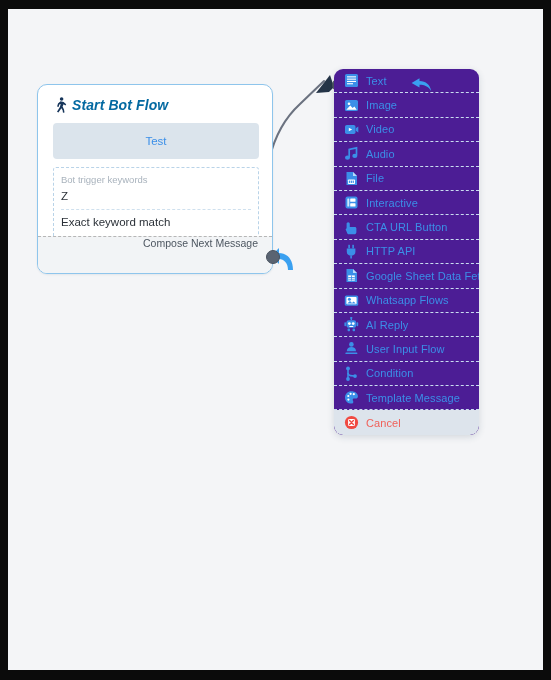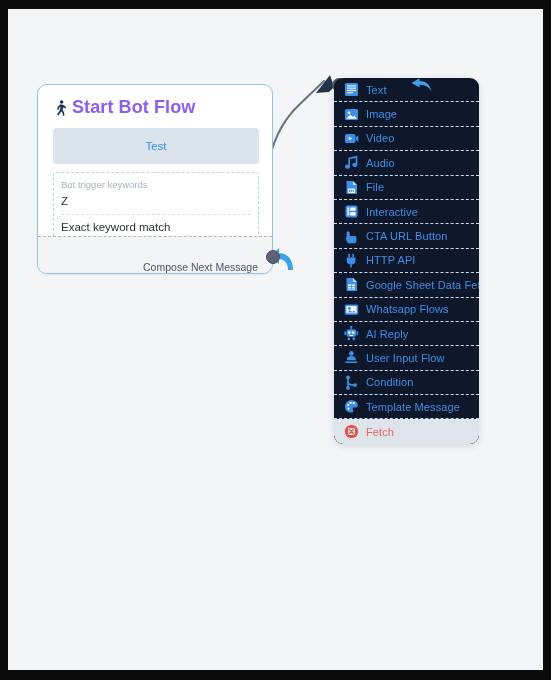--- a/index.html
+++ b/index.html
@@ -30,22 +30,23 @@
     border-radius:10px;
     box-sizing:border-box;
     box-shadow:0 1px 2px rgba(30,60,90,.08);
   }
   #node-header{
     display:flex;align-items:center;gap:5px;
     padding:12px 14px 4px 16px;
   }
   .run-icon{width:13px;height:16px;flex:0 0 auto;}
   #node-title{
-    font-size:18px;font-weight:bold;color:#8b5cf6;
+    font-size:14px;font-weight:bold;color:#0369a1;
     letter-spacing:.1px;
+    font-style:italic;
   }
   #test-btn{
     margin:6px 13px 0 15px;
     height:36px;
     background:#dbe4ec;
     border-radius:4px;
     display:flex;align-items:center;justify-content:center;
     color:#3b8fe8;font-size:11.5px;
     cursor:pointer;
   }
@@ -62,42 +63,42 @@
   .field-value{
     font-size:11.5px;color:#2b3138;line-height:16px;
     padding-bottom:3px;
   }
   .field-sep{height:1px;border-top:1px dashed #cfe0ee;margin:2px 0 3px 0;}
   #node-footer{
     position:absolute;left:0;right:0;bottom:0;height:37px;
     background:#f2f4f6;
     border-top:1px dashed #b6b6b6;
     border-radius:0 0 9px 9px;
-    display:flex;align-items:flex-end;justify-content:flex-end;
+    display:flex;align-items:flex-start;justify-content:flex-end;
     padding-right:14px;box-sizing:border-box;
   }
   #compose-label{font-size:10.5px;color:#4d5660;}
 
   
   .port{
     position:absolute;width:14px;height:14px;border-radius:50%;
     background:#5a6472;border:1px solid #49525e;
     box-sizing:border-box;
   }
   #port-out{left:258px;top:241px;}
   #port-in{left:324px;top:69px;background:#4a5260;}
 
   
   #wires{position:absolute;left:0;top:0;width:535px;height:661px;pointer-events:none;}
 
   
   #menu{
-    position:absolute;left:326px;top:69px;
+    position:absolute;left:326px;top:60px;
     width:145px;
-    background:#0f172a;
+    background:#4c1d95;
     border-radius:9px;
     box-shadow:0 2px 7px rgba(40,60,90,.16);
     overflow:hidden;
   }
   .menu-item{
     display:flex;align-items:center;
     height:24.4px;
     padding-left:10px;
     border-bottom:1px dashed #c9dcf0;
     cursor:pointer;
@@ -304,21 +305,21 @@
      <circle cx="4.4" cy="9.6" r="1.1" fill="#fff"></circle>
           </svg>
           <span class="menu-label">Template Message</span>
         </div>
         <div class="menu-item" id="menu-cancel">
           <svg class="menu-ico" viewBox="0 0 15 15">
             <circle cx="7.5" cy="7.5" r="6.6" fill="#f04a42"></circle>
      <rect x="4.1" y="4.1" width="6.8" height="6.8" rx="1.2" fill="#fff"></rect>
      <path d="M5.6 5.6 L9.4 9.4 M9.4 5.6 L5.6 9.4" stroke="#f04a42" stroke-width="1.4" stroke-linecap="round"></path>
           </svg>
-          <span class="menu-label">Fetch</span>
+          <span class="menu-label">Cancel</span>
         </div>
       </div>
 
     <svg id="reply-arrow" viewBox="0 0 26 22">
       <path d="M10.5 4.2 L10.5 7.0 C17.0 7.2 21.0 10.5 22.2 17.0
                C19.4 12.2 15.4 10.8 10.5 10.7 L10.5 13.6 L2.6 8.9 Z" fill="#3aa0f0"></path>
     </svg>
 
   </div>
 </div>

